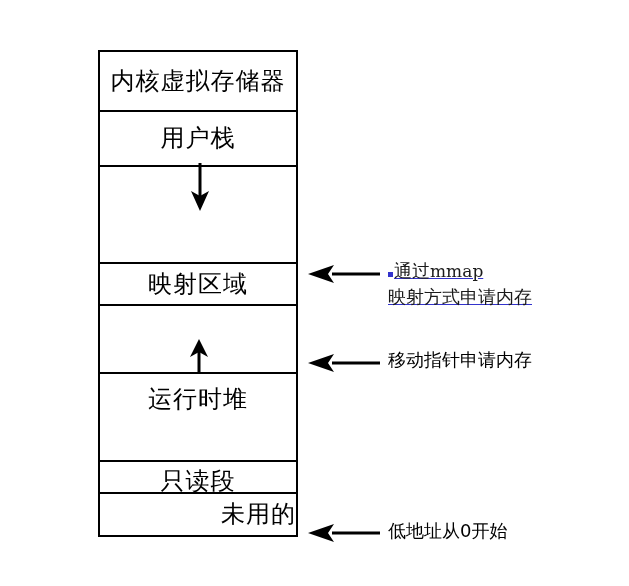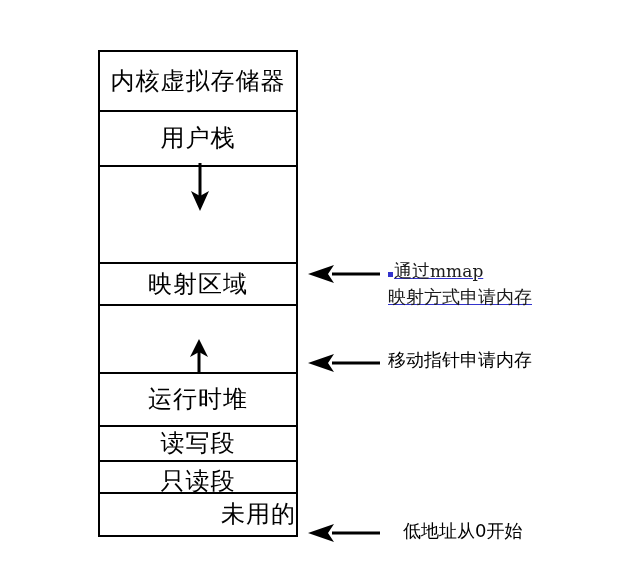--- a/index.html
+++ b/index.html
@@ -124,23 +124,20 @@
     </div>
 
     <div class="mem-row" style="top:251.5px; height:68px;">
       <span class="mem-label"></span>
     </div>
 
     <div class="mem-row" style="top:319.5px; height:53px;">
       <span class="mem-label">运行时堆</span>
     </div>
 
-    <div class="mem-row" style="top:372.5px; height:35px;">
-      <span class="mem-label">读写段</span>
-    </div>
 
     <div class="mem-row" style="top:407.5px; height:40px;">
       <span class="mem-label">只读段</span>
     </div>
 
     <div class="mem-row" style="top:439.5px; height:42px;justify-content:flex-end;">
       <span class="mem-label">未用的</span>
     </div>
   </div>
 
@@ -173,18 +170,18 @@
     <div class="callout-text">
       <span class="callout-line">移动指针申请内存</span>
     </div>
   </div>
 
   <div class="callout" style="left:308px; top:533px; width:300px;">
     <svg class="callout-arrow" style="top:-9px;" width="72" height="18" viewBox="0 0 72 18">
       <line x1="24" y1="9" x2="72" y2="9" stroke="#000000" stroke-width="3"></line>
       <polygon points="0,9 26,0 20,9 26,18" fill="#000000"></polygon>
     </svg>
-    <div class="callout-text" style="top:-15px;margin-left:15px;">
+    <div class="callout-text" style="top:-15px;">
       <span class="callout-line">低地址从0开始</span>
     </div>
   </div>
 
 </div>
 
 </body></html>

